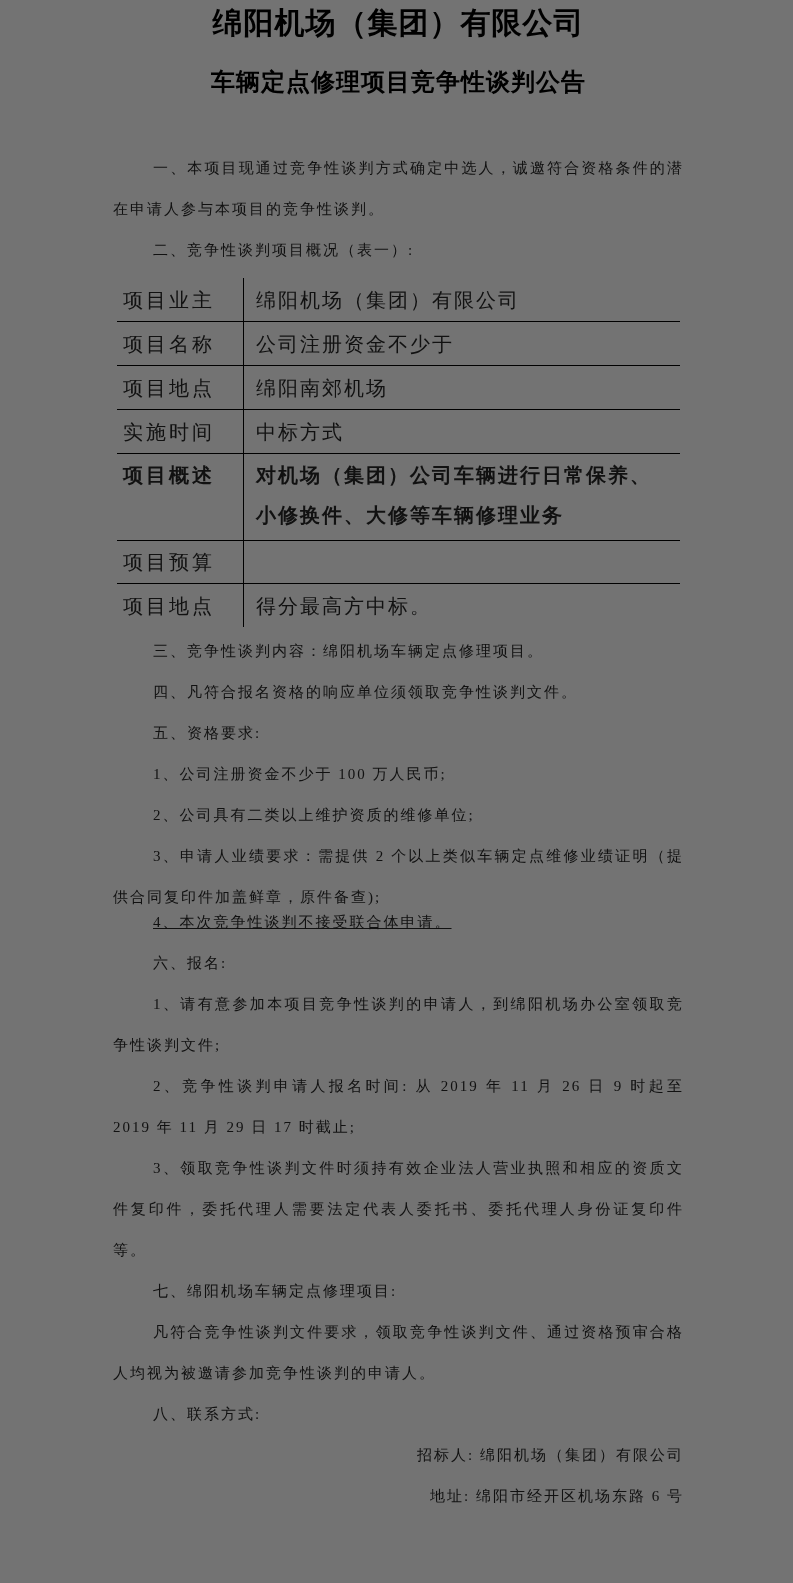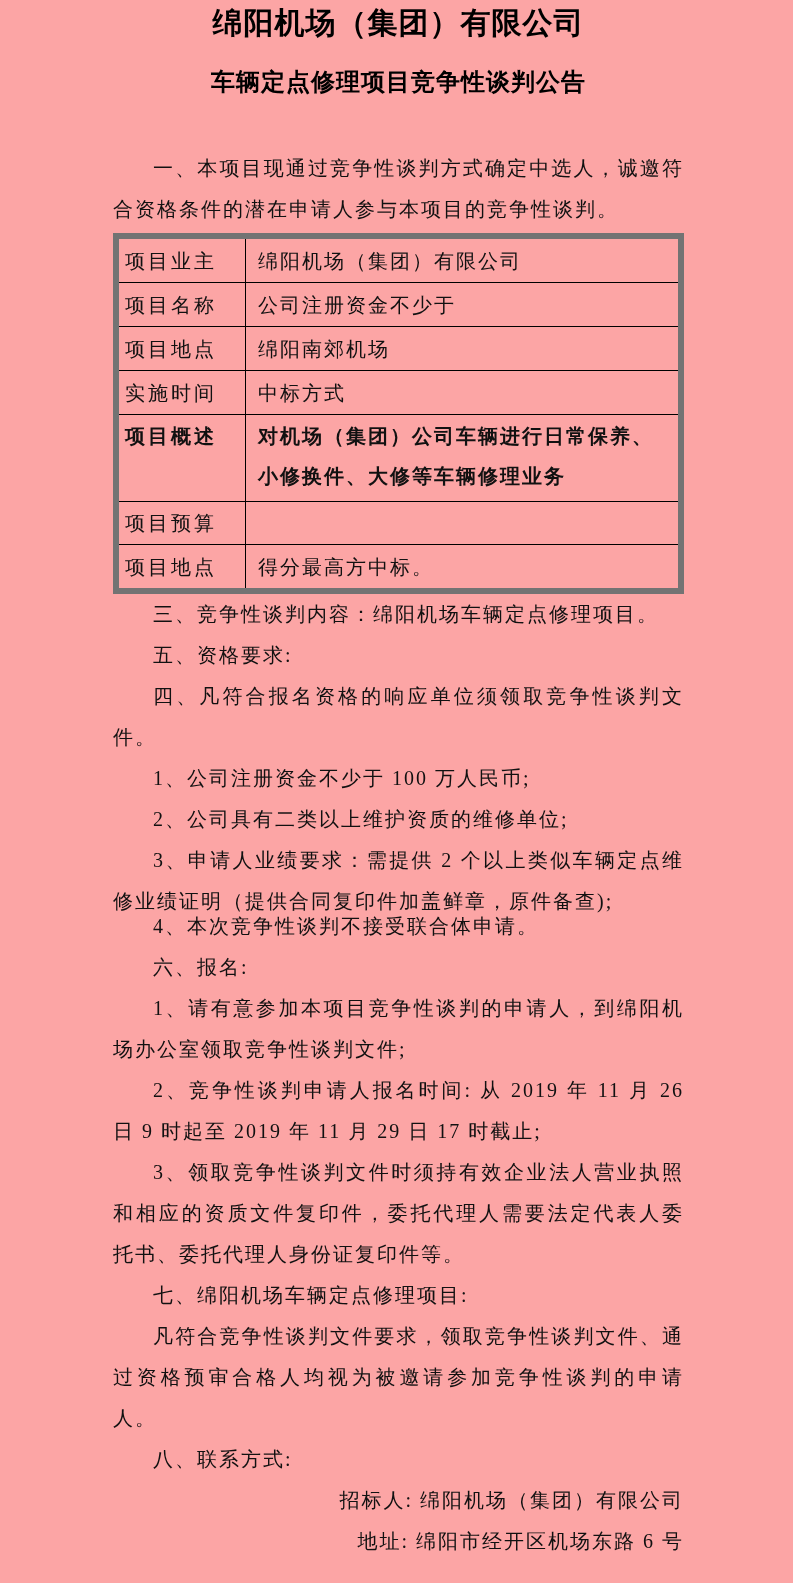--- a/index.html
+++ b/index.html
@@ -1,47 +1,47 @@
 <!DOCTYPE html>
 <html lang="zh"><head>
 <meta charset="utf-8">
 <style>
   html,body { margin:0; padding:0; background:#fff; }
   .page {
     position:relative;
     width:793px; height:1583px;
     box-sizing:border-box;
-    background:#fca5a5;
+    background:#737373;
     padding:6px 109px 0 113px;
     overflow:hidden;
     font-family:"Liberation Serif","DejaVu Serif",serif;
     color:#111;
   }
   .title {
     margin:0; text-align:center;
     font-size:30px; font-weight:700; line-height:34px;
     color:#000; letter-spacing:1px;
   }
   .subtitle {
     margin:26px 0 0; text-align:center;
     font-size:24px; font-weight:700; line-height:32px;
     color:#000; letter-spacing:1px;
   }
   .body { margin-top:50px; }
   .para {
     margin:0;
-    font-size:20px; line-height:41px;
+    font-size:15px; line-height:41px;
     letter-spacing:2px;
     text-align:justify;
   }
   .indent { text-indent:40px; }
-  .tight { margin-top:-16px; }
+  .tight { margin-top:-16px;text-decoration:underline; }
   table.overview {
     width:100%; border-collapse:collapse; table-layout:fixed;
-    margin-top:3px; border:6px solid #737373;
+    margin-top:3px; border:4px solid #737373;
   }
   table.overview td {
     border:1px solid #000;
     font-size:20px; line-height:40px; letter-spacing:2px;
     padding:1px 8px 1px 12px;
     vertical-align:middle;
   }
   table.overview td.cell-label {
     width:112px; letter-spacing:3px; padding-left:6px; white-space:nowrap;
   }
@@ -54,20 +54,21 @@
 <body>
 
 <div class="page">
 
   <h1 class="title">绵阳机场（集团）有限公司</h1>
   <h2 class="subtitle">车辆定点修理项目竞争性谈判公告</h2>
 
   <div class="body">
 
     <p class="para indent">一、本项目现通过竞争性谈判方式确定中选人，诚邀符合资格条件的潜在申请人参与本项目的竞争性谈判。</p>
+    <p class="para indent">二、竞争性谈判项目概况（表一）:</p>
 
     <table class="overview">
       <tbody>
         <tr class="r-single">
           <td class="cell-label">项目业主</td>
           <td class="cell-value">绵阳机场（集团）有限公司</td>
         </tr>
         <tr class="r-single">
           <td class="cell-label">项目名称</td>
           <td class="cell-value">公司注册资金不少于</td>
@@ -89,22 +90,22 @@
           <td class="cell-value"></td>
         </tr>
         <tr class="r-single">
           <td class="cell-label">项目地点</td>
           <td class="cell-value">得分最高方中标。</td>
         </tr>
       </tbody>
     </table>
 
     <p class="para indent">三、竞争性谈判内容：绵阳机场车辆定点修理项目。</p>
+    <p class="para indent">四、凡符合报名资格的响应单位须领取竞争性谈判文件。</p>
     <p class="para indent">五、资格要求:</p>
-    <p class="para indent">四、凡符合报名资格的响应单位须领取竞争性谈判文件。</p>
     <p class="para indent">1、公司注册资金不少于 100 万人民币;</p>
     <p class="para indent">2、公司具有二类以上维护资质的维修单位;</p>
     <p class="para indent">3、申请人业绩要求：需提供 2 个以上类似车辆定点维修业绩证明（提供合同复印件加盖鲜章，原件备查);</p>
     <p class="para indent tight">4、本次竞争性谈判不接受联合体申请。</p>
     <p class="para indent">六、报名:</p>
     <p class="para indent">1、请有意参加本项目竞争性谈判的申请人，到绵阳机场办公室领取竞争性谈判文件;</p>
     <p class="para indent">2、竞争性谈判申请人报名时间: 从 2019 年 11 月 26 日 9 时起至 2019 年 11 月 29 日 17 时截止;</p>
     <p class="para indent">3、领取竞争性谈判文件时须持有效企业法人营业执照和相应的资质文件复印件，委托代理人需要法定代表人委托书、委托代理人身份证复印件等。</p>
     <p class="para indent">七、绵阳机场车辆定点修理项目:</p>
     <p class="para indent">凡符合竞争性谈判文件要求，领取竞争性谈判文件、通过资格预审合格人均视为被邀请参加竞争性谈判的申请人。</p>

